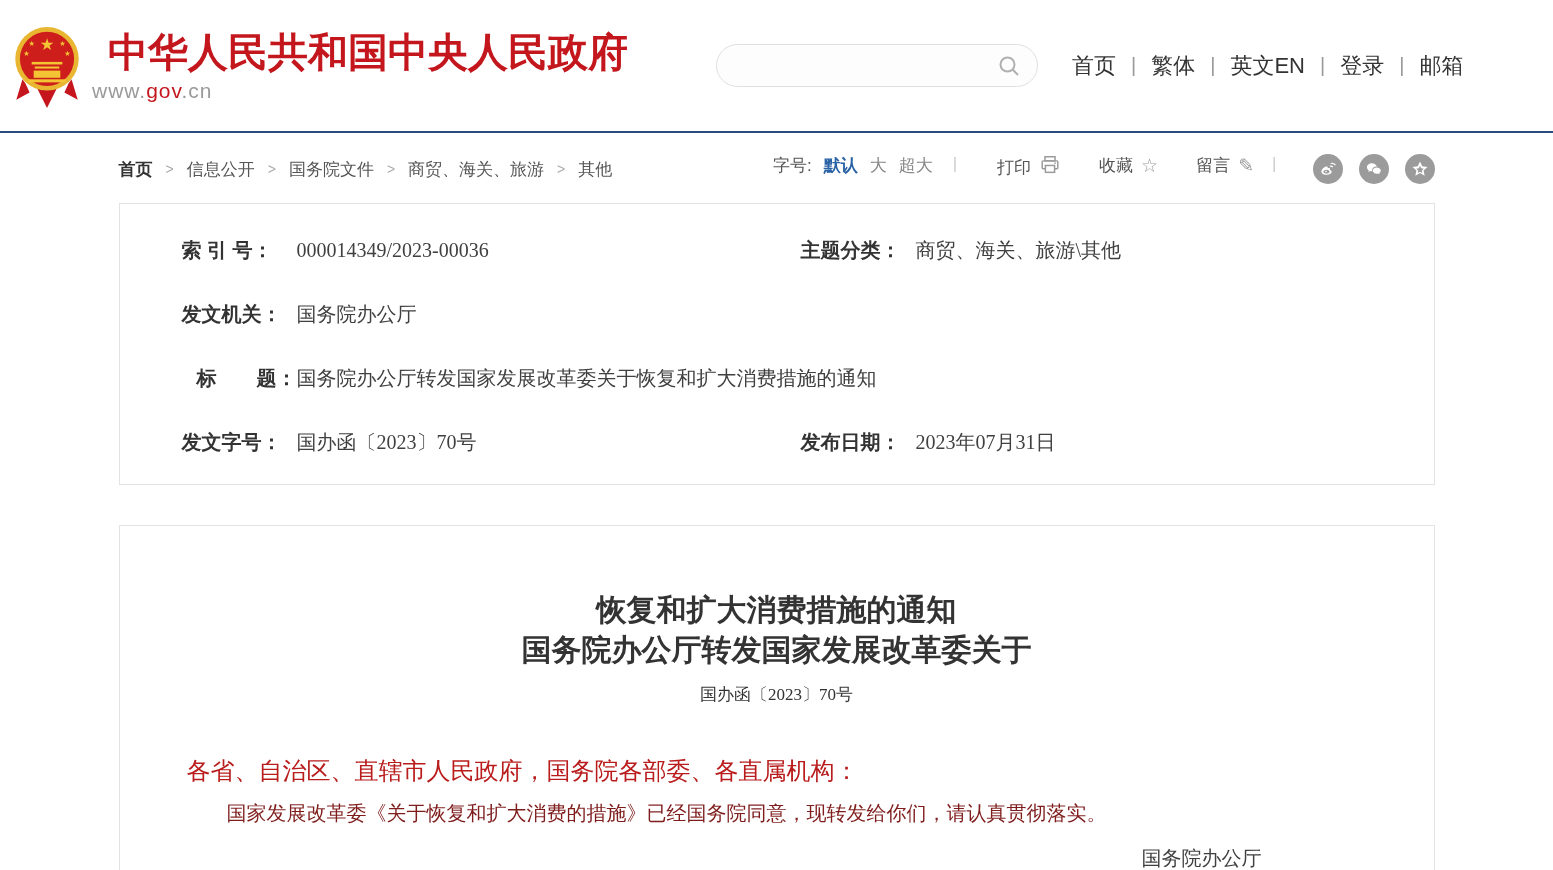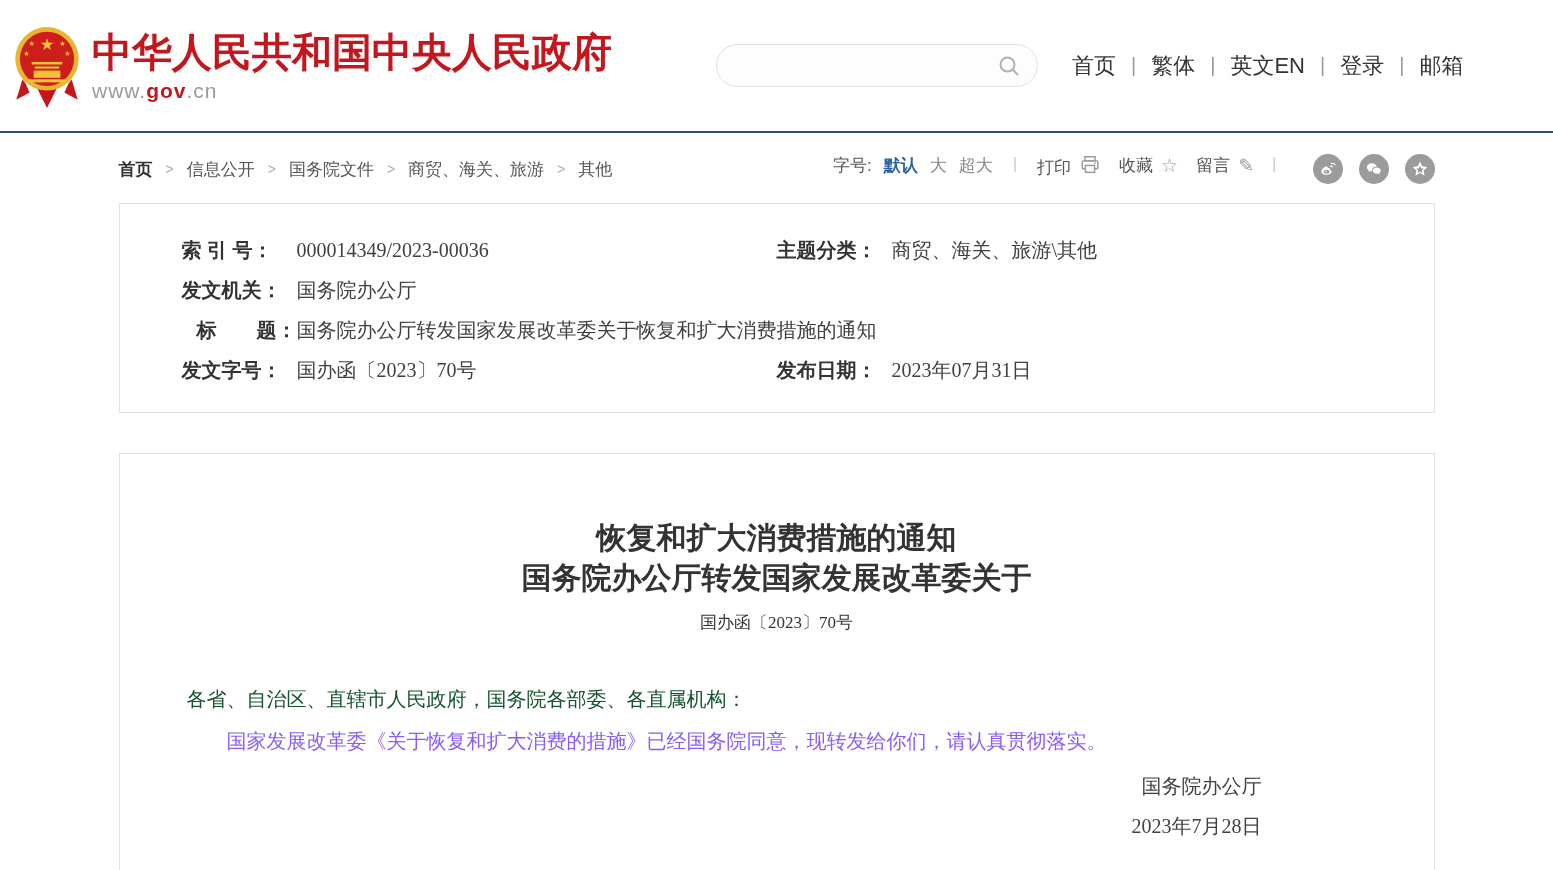--- a/index.html
+++ b/index.html
@@ -5,23 +5,23 @@
   * { margin:0; padding:0; box-sizing:border-box; }
   html,body { width:1553px; height:870px; overflow:hidden; background:#fff;
               font-family:"Liberation Sans", sans-serif; color:#333; }
 
   
   .site-header { height:133px; border-bottom:2px solid #2b4d7e; background:#fff; }
   .header-inner { width:1545px; height:100%; display:flex; align-items:center; padding-left:14px; }
   .brand { display:flex; align-items:center; width:702px; }
   .emblem { width:66px; height:88px; display:inline-block; flex:0 0 auto; }
   .brand-text { margin-left:12px; }
-  .site-title { font-size:40px; font-weight:bold; color:#c3171d; letter-spacing:0px; line-height:46px; }
+  .site-title { font-size:40px; font-weight:bold; color:#c3171d; letter-spacing:0px; line-height:46px;margin-left:16px; }
   .site-url { font-size:21px; color:#9a9a9a; margin-top:4px; letter-spacing:1px; }
-  .site-url .red { color:#c3171d; font-weight:bold; }
+  .site-url .red { color:#c3171d; font-weight:normal; }
   .search-box { position:relative; width:322px; height:43px; border:1px solid #e0e0e0; background:#fdfdfd;
                 border-radius:22px; flex:0 0 auto; }
   .search-box input { position:absolute; left:18px; top:0; width:260px; height:41px; border:none; outline:none;
                       background:transparent; font-size:17px; color:#333; }
   .search-icon { position:absolute; right:16px; top:9px; width:24px; height:24px; cursor:pointer; }
   .top-nav { display:flex; align-items:center; margin-left:34px; font-size:22px; color:#333; white-space:nowrap; }
   .top-nav a { color:#333; text-decoration:none; cursor:pointer; }
   .navsep { color:#999; font-size:20px; margin:0 15px; font-weight:200; }
 
   
@@ -31,42 +31,42 @@
   .crumb-row { margin-top:18px; height:36px; display:flex; justify-content:space-between; align-items:center; }
   .breadcrumb { font-size:17px; color:#555; display:flex; align-items:center; }
   .breadcrumb a { color:#555; text-decoration:none; cursor:pointer; }
   .breadcrumb .home { font-weight:bold; color:#333; }
   .crumb-sep { color:#aaa; margin:0 13px; font-size:14px; }
   .toolbar { display:flex; align-items:flex-start; font-size:17px; color:#555; }
   .fs-label { color:#555; }
   .fs-opt { margin-left:12px; color:#888; cursor:pointer; text-decoration:none; }
   .fs-default { color:#2962a5; font-weight:bold; }
   .tool-sep { color:#ccc; margin:0 20px; }
-  .tool-item { display:flex; align-items:center; margin-right:18px; cursor:pointer; color:#555; text-decoration:none; }
+  .tool-item { display:flex; align-items:center; margin-right:18px; cursor:pointer; color:#555; text-decoration:none;margin-left:20px; }
   .tool-item .glyph { margin-left:8px; color:#9a9a9a; font-size:19px; }
   .tool-icon-svg { margin-left:8px; }
   .circle-icon { width:30px; height:30px; border-radius:50%; background:#9b9b9b; display:inline-flex;
                  align-items:center; justify-content:center; margin-left:16px; cursor:pointer; }
 
   
   .meta-box { margin-top:16px; border:1px solid #e3e3e3; padding:26px 20px 22px 62px; background:#fff; }
-  .meta-grid { display:grid; grid-template-columns:595px 1fr; }
+  .meta-grid { display:grid; grid-template-columns:595px 1fr;gap:24px; }
   .meta-cell { display:flex; line-height:40px; font-size:20px; }
   .meta-cell.full { grid-column:1 / -1;text-align:right; }
   .meta-label { font-weight:bold; color:#333; flex:0 0 115px; white-space:nowrap; font-family:"Liberation Sans",sans-serif; }
   .meta-value { color:#404040; font-family:"Liberation Serif", serif; white-space:nowrap; }
 
   
   .doc-box { margin-top:40px; border:1px solid #e3e3e3; border-bottom:none; padding:64px 67px 80px; background:#fff;
              height:520px; font-family:"Liberation Serif", serif; }
   .doc-title { text-align:center; font-size:30px; font-weight:bold; color:#333; line-height:40px;
                font-family:"Liberation Serif", serif; }
   .doc-number { text-align:center; font-size:17px; color:#333; margin-top:13px; }
-  .doc-salutation { margin-top:50px; font-size:20px; color:#14532d; line-height:30px; }
-  .doc-paragraph { margin-top:12px; font-size:20px; color:#8b5cf6; line-height:30px; text-indent:2em; }
+  .doc-salutation { margin-top:50px; font-size:24px; color:#b91c1c; line-height:30px; }
+  .doc-paragraph { margin-top:12px; font-size:20px; color:#7f1d1d; line-height:30px; text-indent:2em; }
   .doc-sign { text-align:right; margin-right:105px; margin-top:10px; font-size:20px; color:#404040; line-height:40px; }
 </style>
 </head>
 <body>
 
 <header class="site-header">
   <div class="header-inner">
     <div class="brand">
       <span class="emblem">
         <svg width="66" height="88" viewBox="0 0 64 86">

